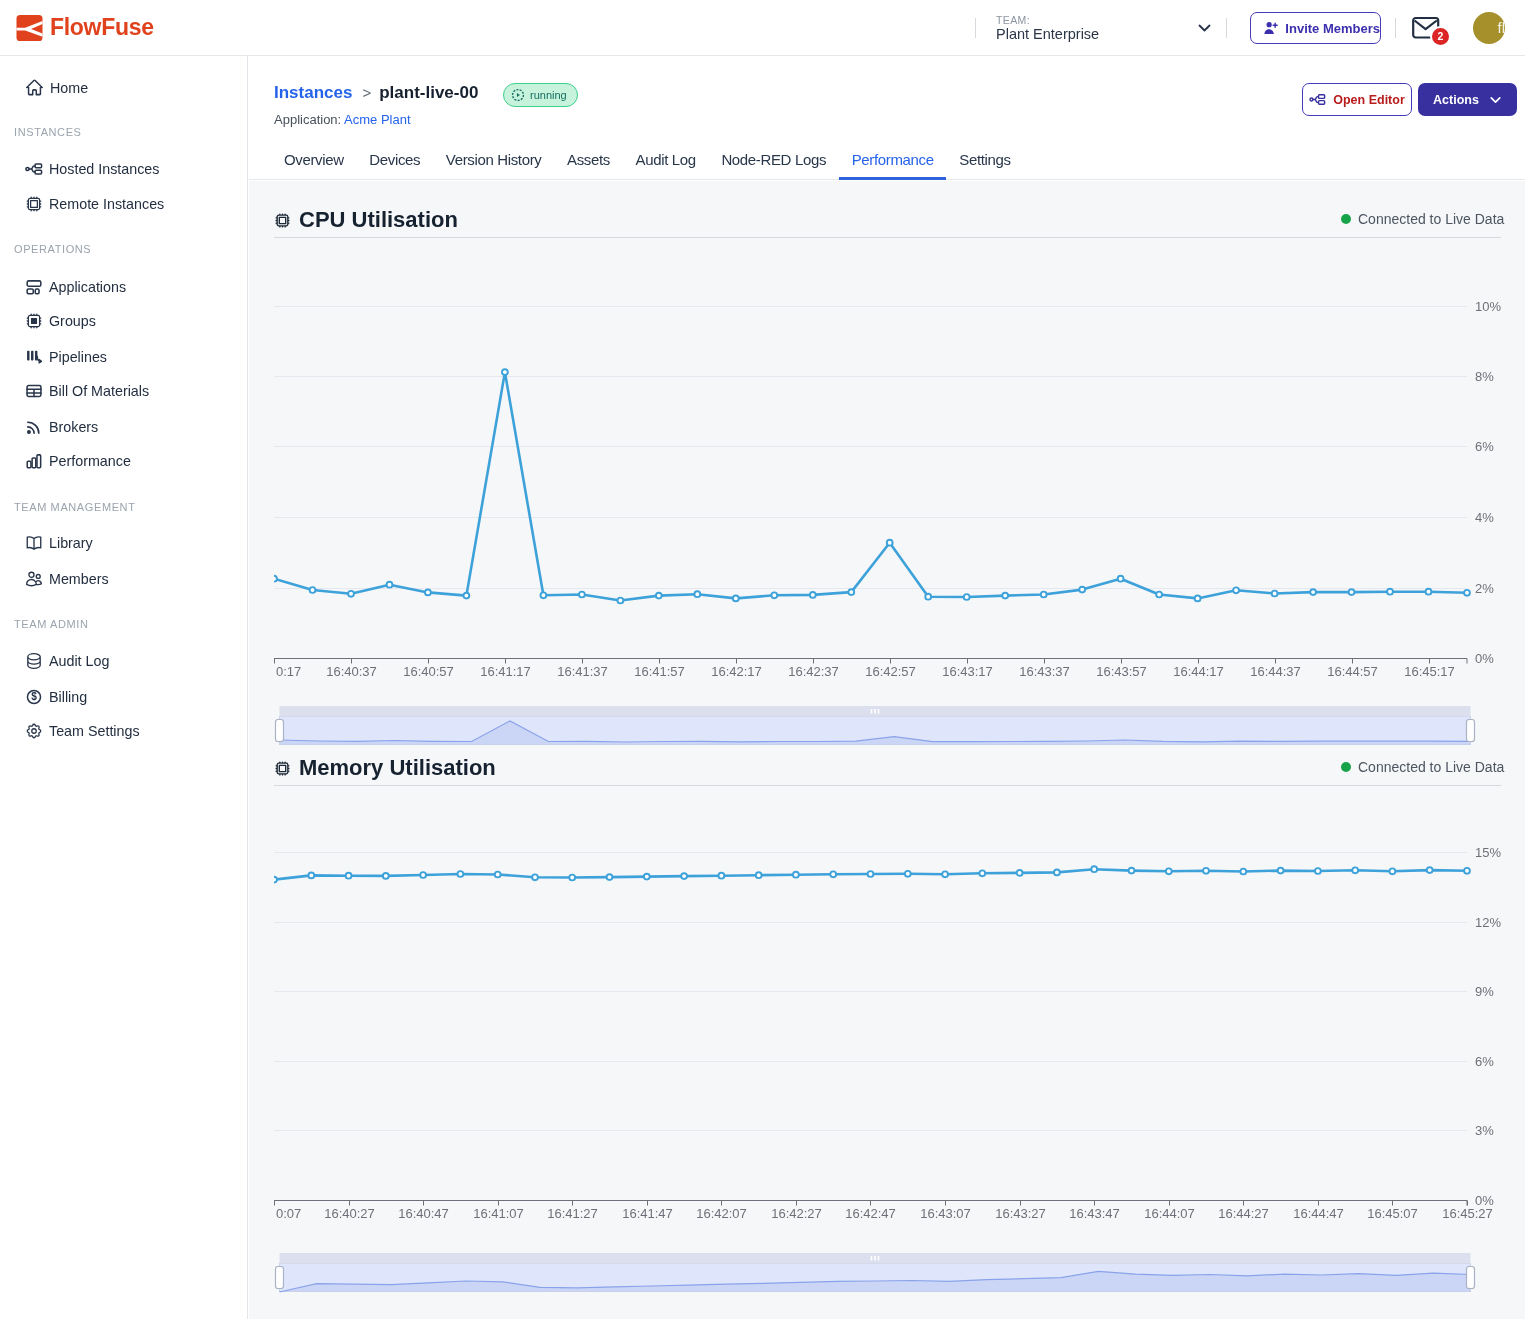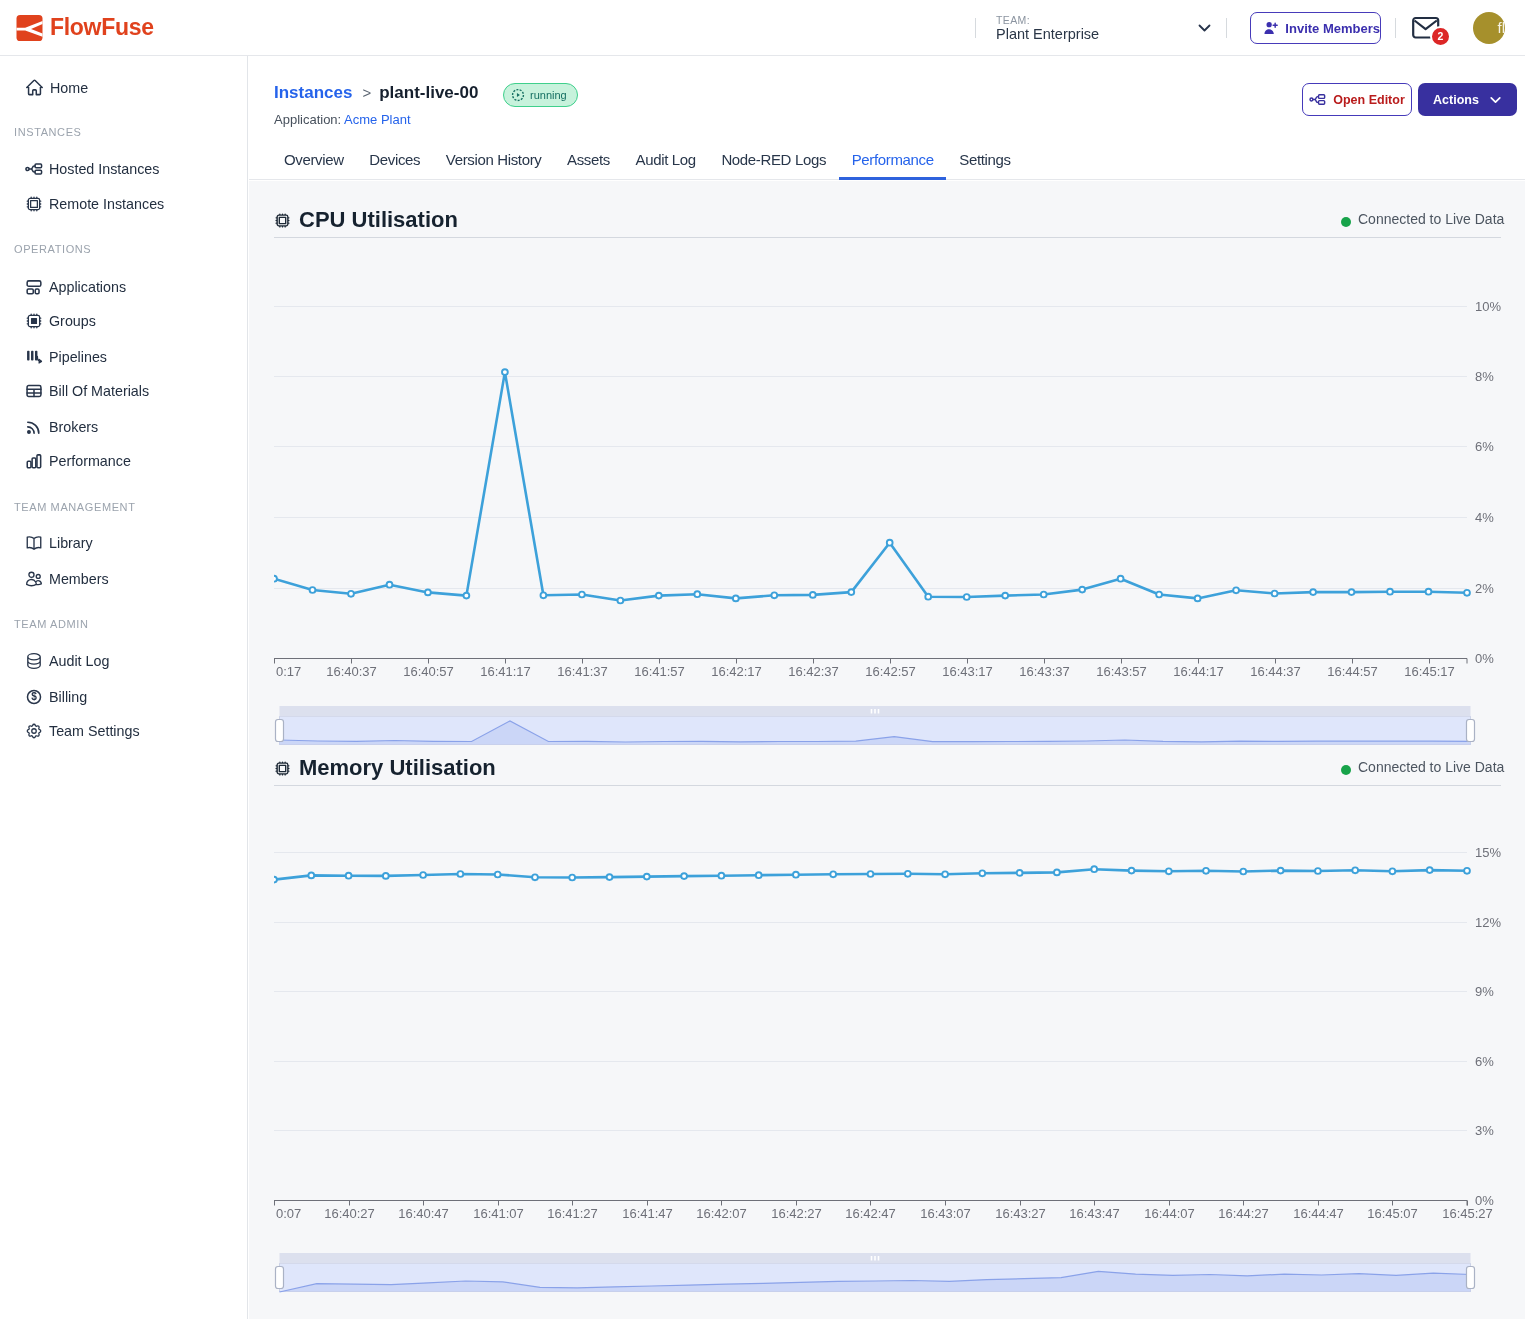--- a/index.html
+++ b/index.html
@@ -30,21 +30,21 @@
 .appline { position:absolute; left:25px; top:55px; font-size:13px; color:#47505c; }
 .appline a { color:#2563eb; text-decoration:none; }
 .openeditor { position:absolute; left:1034px; top:26px; width:110px; height:33px; background:#fff; border:1.5px solid #453aba; border-radius:7px; display:flex; align-items:center; justify-content:center; gap:7px; color:#b91c1c; font-weight:bold; font-size:12.5px;margin-left:19px; }
 .actions { position:absolute; left:1153px; top:26px; width:99px; height:33px; background:#38309f; border-radius:7px; display:flex; align-items:center; justify-content:center; gap:10px; color:#fff; font-weight:bold; font-size:12.5px;margin-left:16px; }
 .tabs { position:absolute; left:25px; top:89px; display:flex; height:34px;justify-content:flex-end; }
 .tab { font-size:15px; color:#28364a; padding:5px 12.8px; letter-spacing:-0.35px; }
 .tab.active { color:#2563eb; border-bottom:3px solid #2e62dd; }
 
 .charthead { position:absolute; left:274px; display:flex; align-items:center; gap:8px; font-size:22px; font-weight:bold; color:#16222f; }
 .chartdiv { position:absolute; left:274px; width:1227px; height:1px; background:#d4d8df; }
-.livedata { position:absolute; display:flex; align-items:flex-end; gap:7px; font-size:14px; color:#4c5560; }
+.livedata { position:absolute; display:flex; align-items:center; gap:7px; font-size:14px; color:#4c5560; }
 .livedot { width:10px; height:10px; border-radius:50%; background:#17a34a; }
 </style>
 </head>
 <body>
 <div class="page">
 
   <div class="topbar">
     <div class="logo">
       <svg width="27" height="26" viewBox="0 0 26 26">
           <rect x="0" y="0" width="26" height="26" rx="3.6" fill="#e0421d"></rect>

